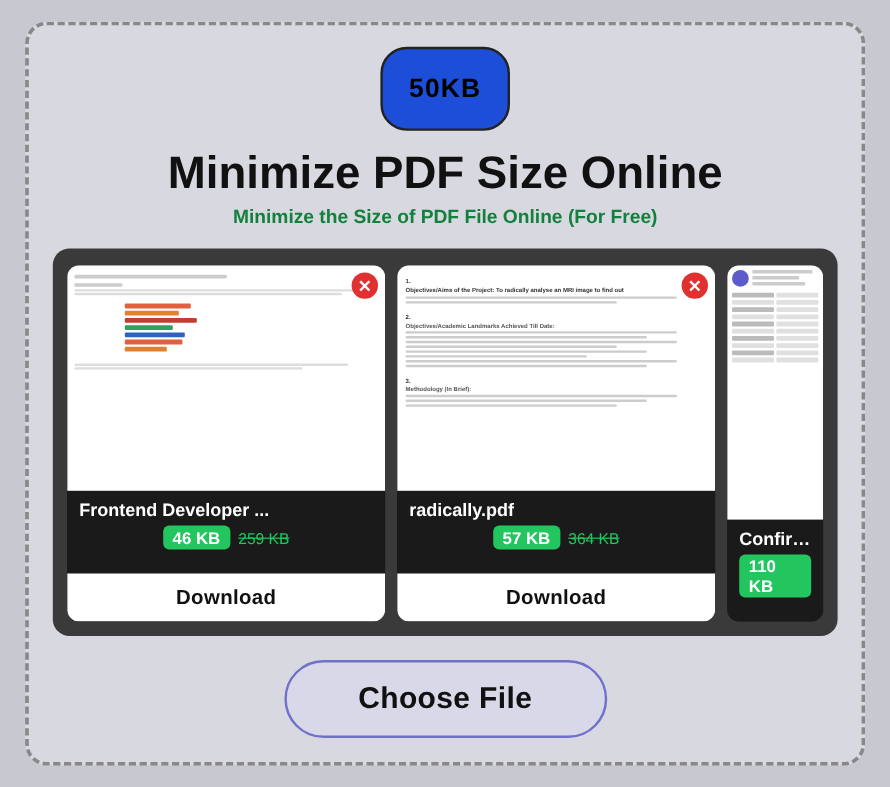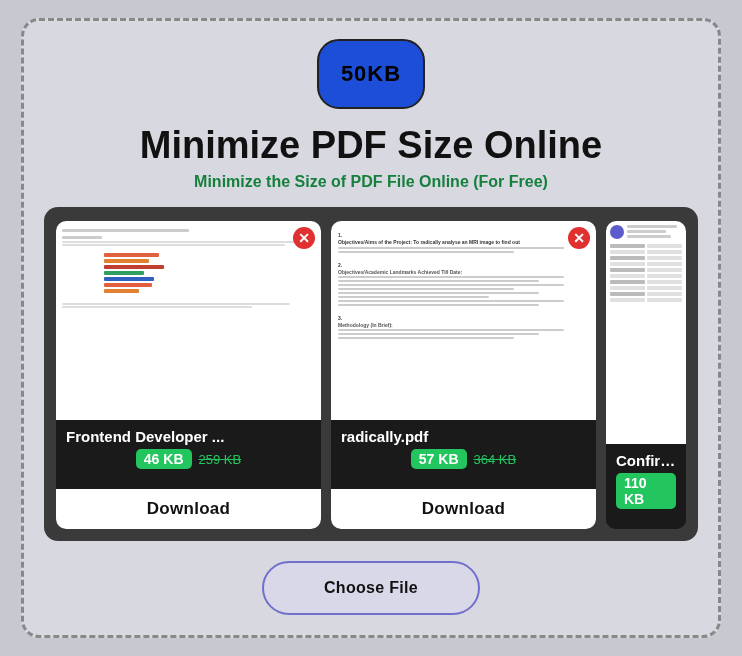--- a/index.html
+++ b/index.html
@@ -188,21 +188,21 @@
     .p3-line { height: 3px; background: #ccc; border-radius: 1px; margin-bottom: 2px; }
     .p3-table-row { display: flex; gap: 2px; margin-bottom: 2px; }
     .p3-cell { flex: 1; height: 4px; background: #e0e0e0; border-radius: 1px; }
     .p3-cell.dark { background: #bbb; }
 
     .choose-file-btn {
       background: #d8d8e8;
       border: 2.5px solid #7070cc;
       border-radius: 40px;
       padding: 16px 60px;
-      font-size: 16px;
+      font-size: 25px;
       font-weight: 900;
       color: #111;
       cursor: pointer;
       letter-spacing: 0.3px;
       margin-top: 4px;
     }
   </style>
 </head>
 <body>
 

